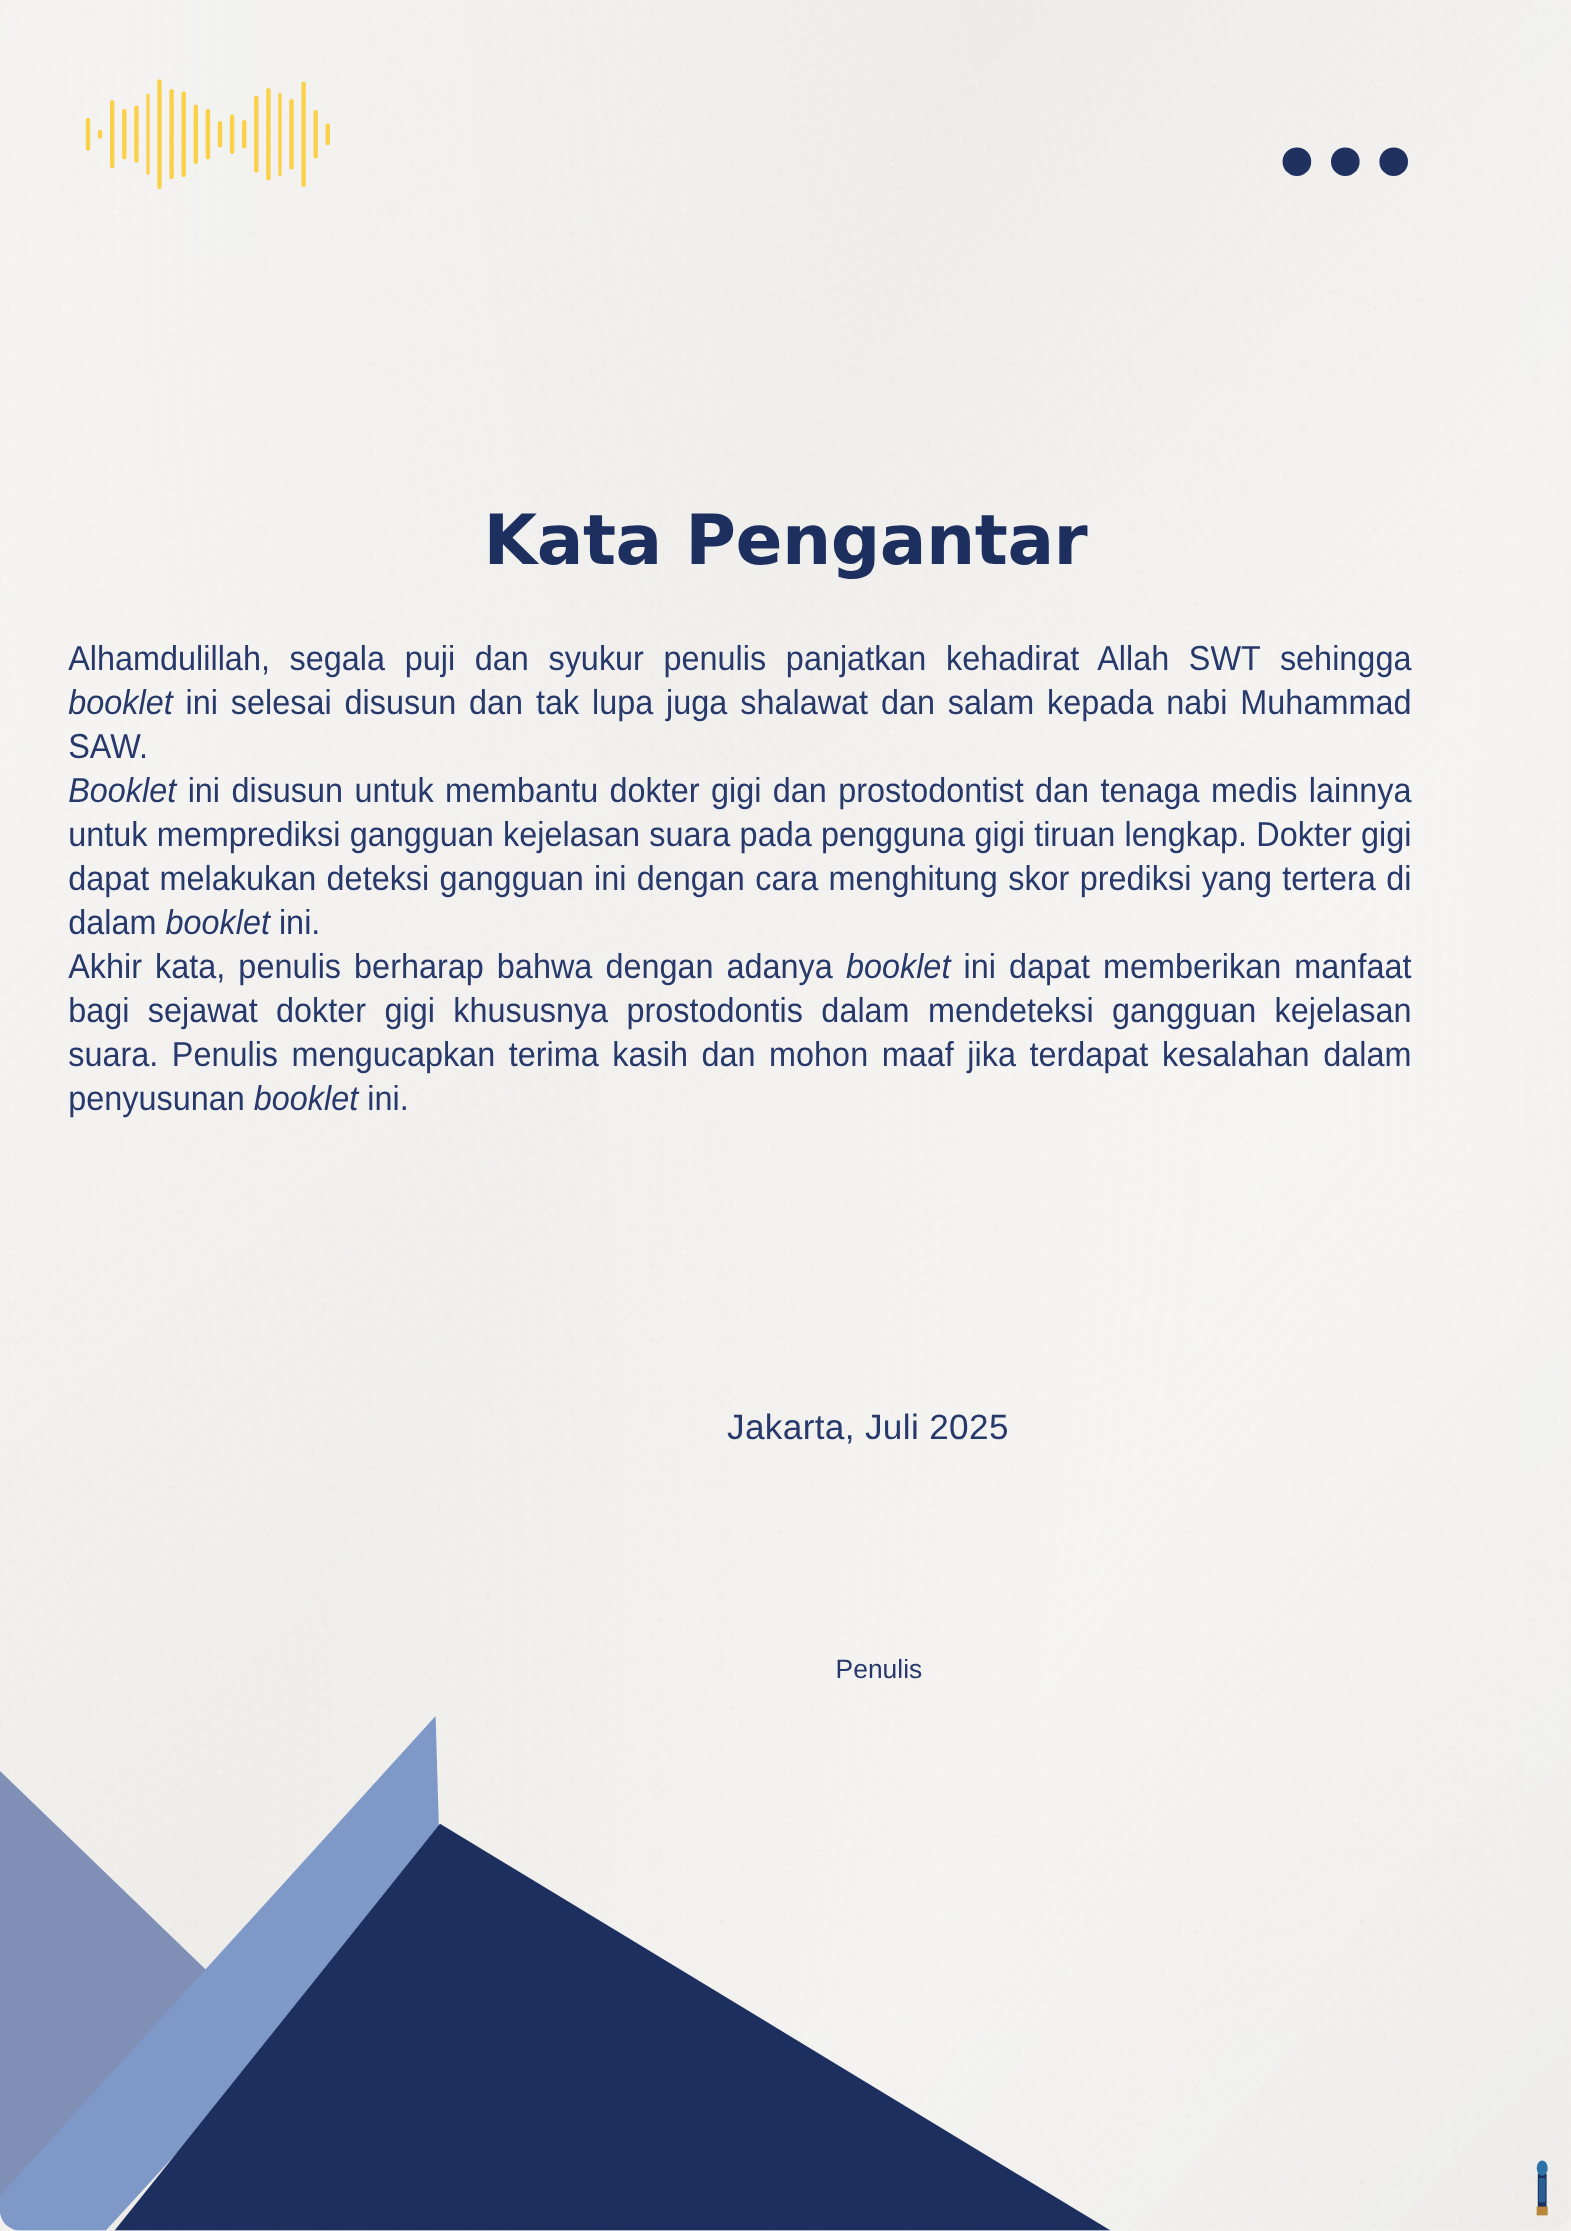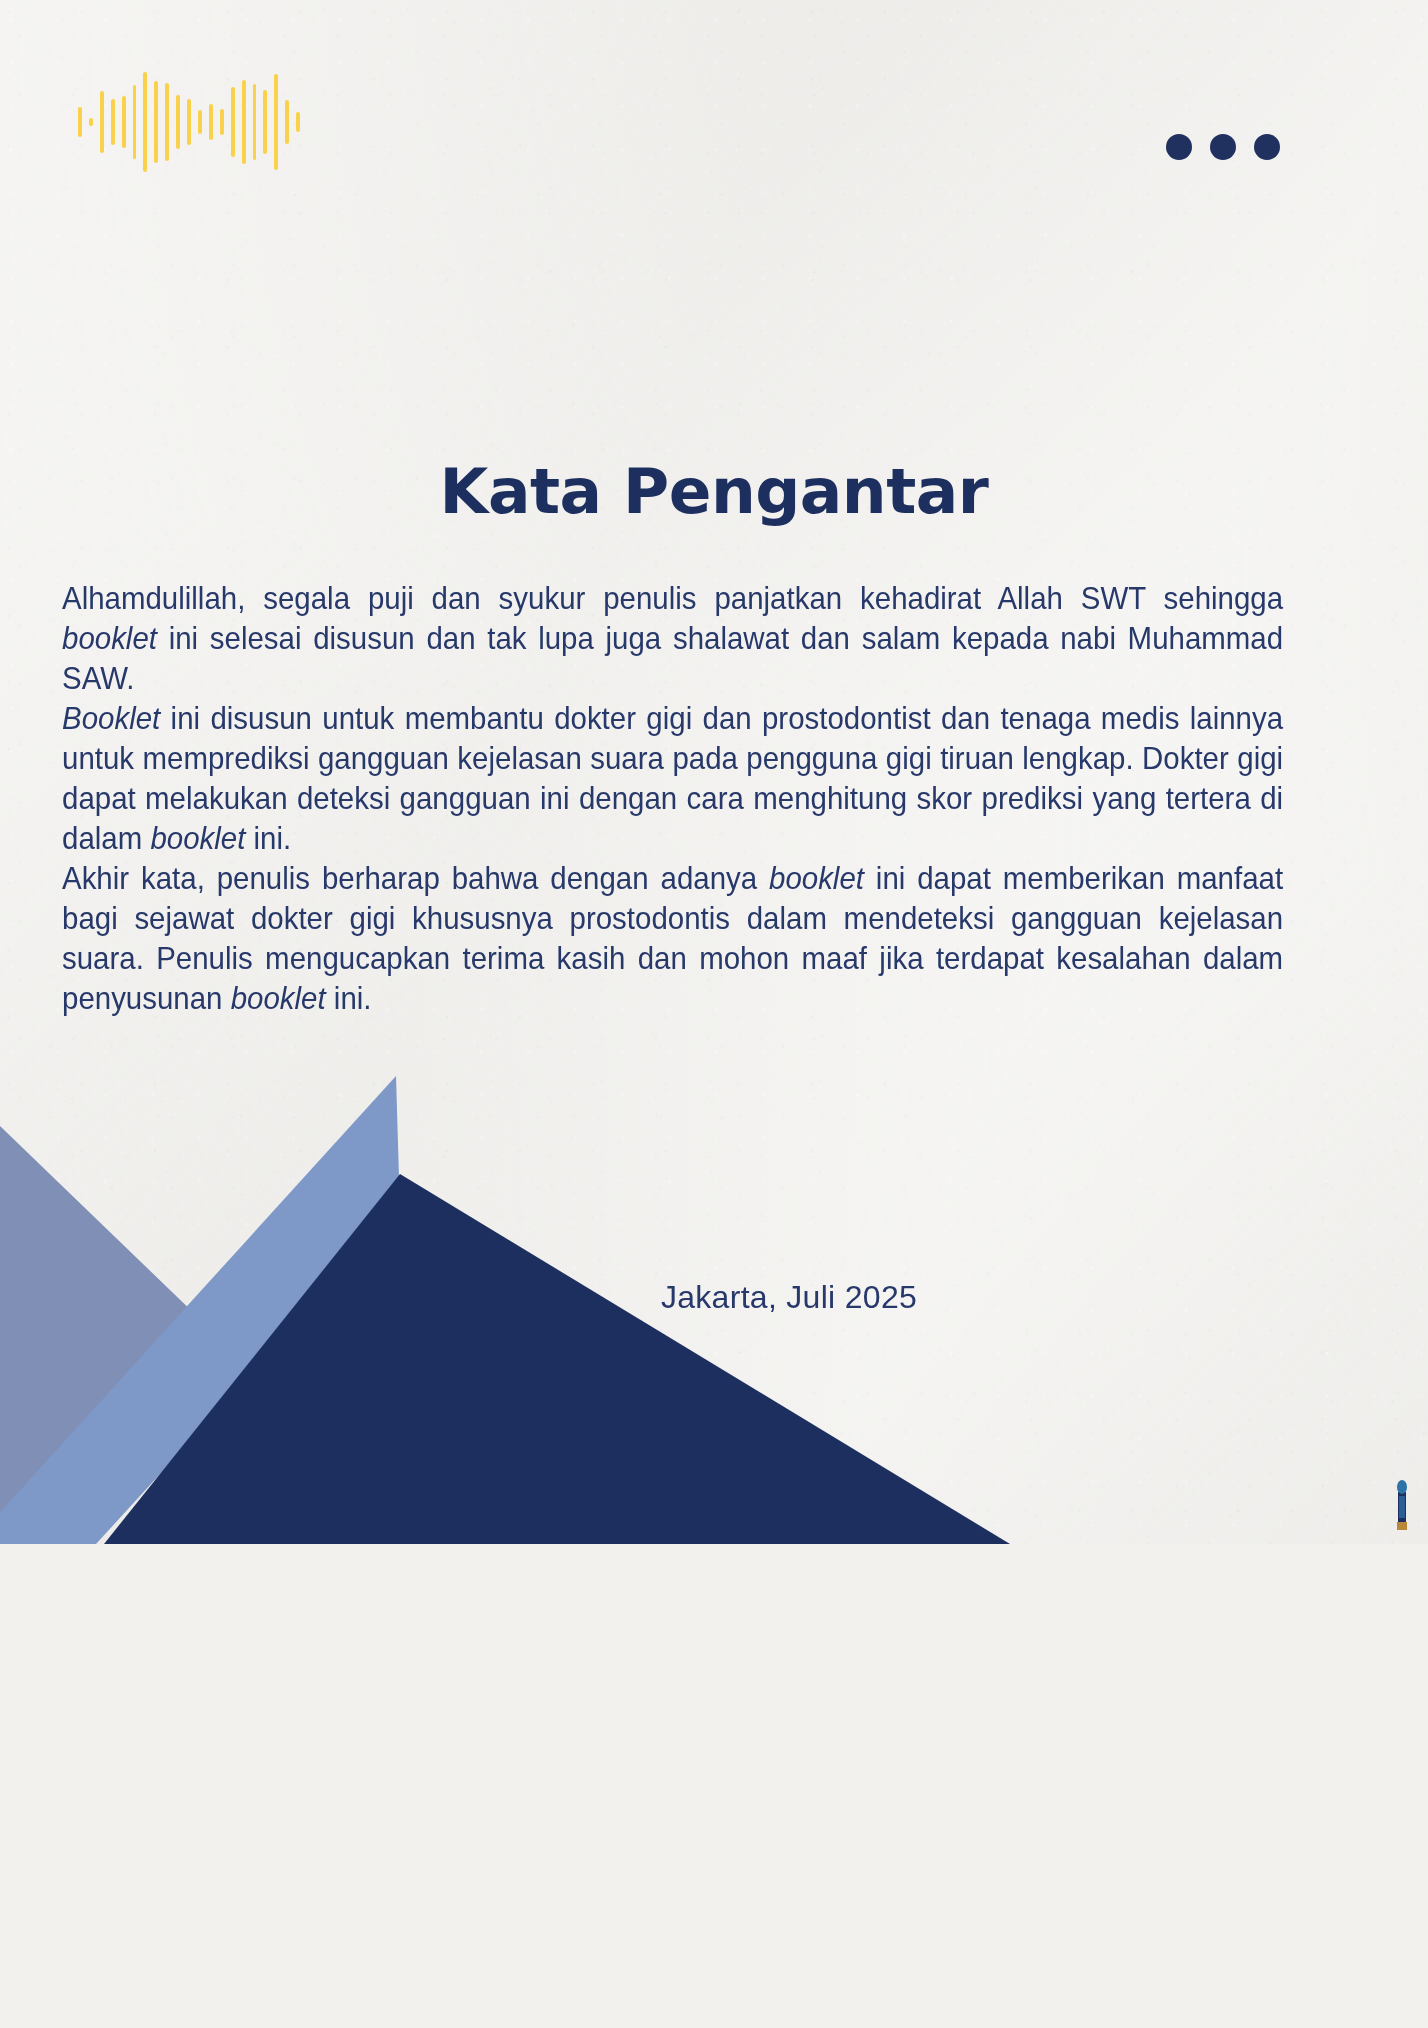--- a/index.html
+++ b/index.html
@@ -4,23 +4,24 @@
 <style>
   html,body{margin:0;padding:0;}
   body{
     width:1428px;height:2028px;
     font-family:"Liberation Sans", sans-serif;
     background:#f2f1ee;
     overflow:hidden;
   }
   #page{
     position:relative;
-    width:1428px;height:1544px;
+    width:1428px;height:2028px;
     background:#f1f0ed;
     overflow:hidden;
+    border-radius:19px;
   }
   
   #grain{
     position:absolute;inset:0;
     pointer-events:none;
     opacity:.55;
     background-image:
       radial-gradient(circle at 12% 18%, rgba(0,0,0,.045) 0 1px, transparent 2px),
       radial-gradient(circle at 37% 61%, rgba(0,0,0,.04) 0 1px, transparent 2px),
       radial-gradient(circle at 68% 27%, rgba(0,0,0,.035) 0 1px, transparent 2px),

